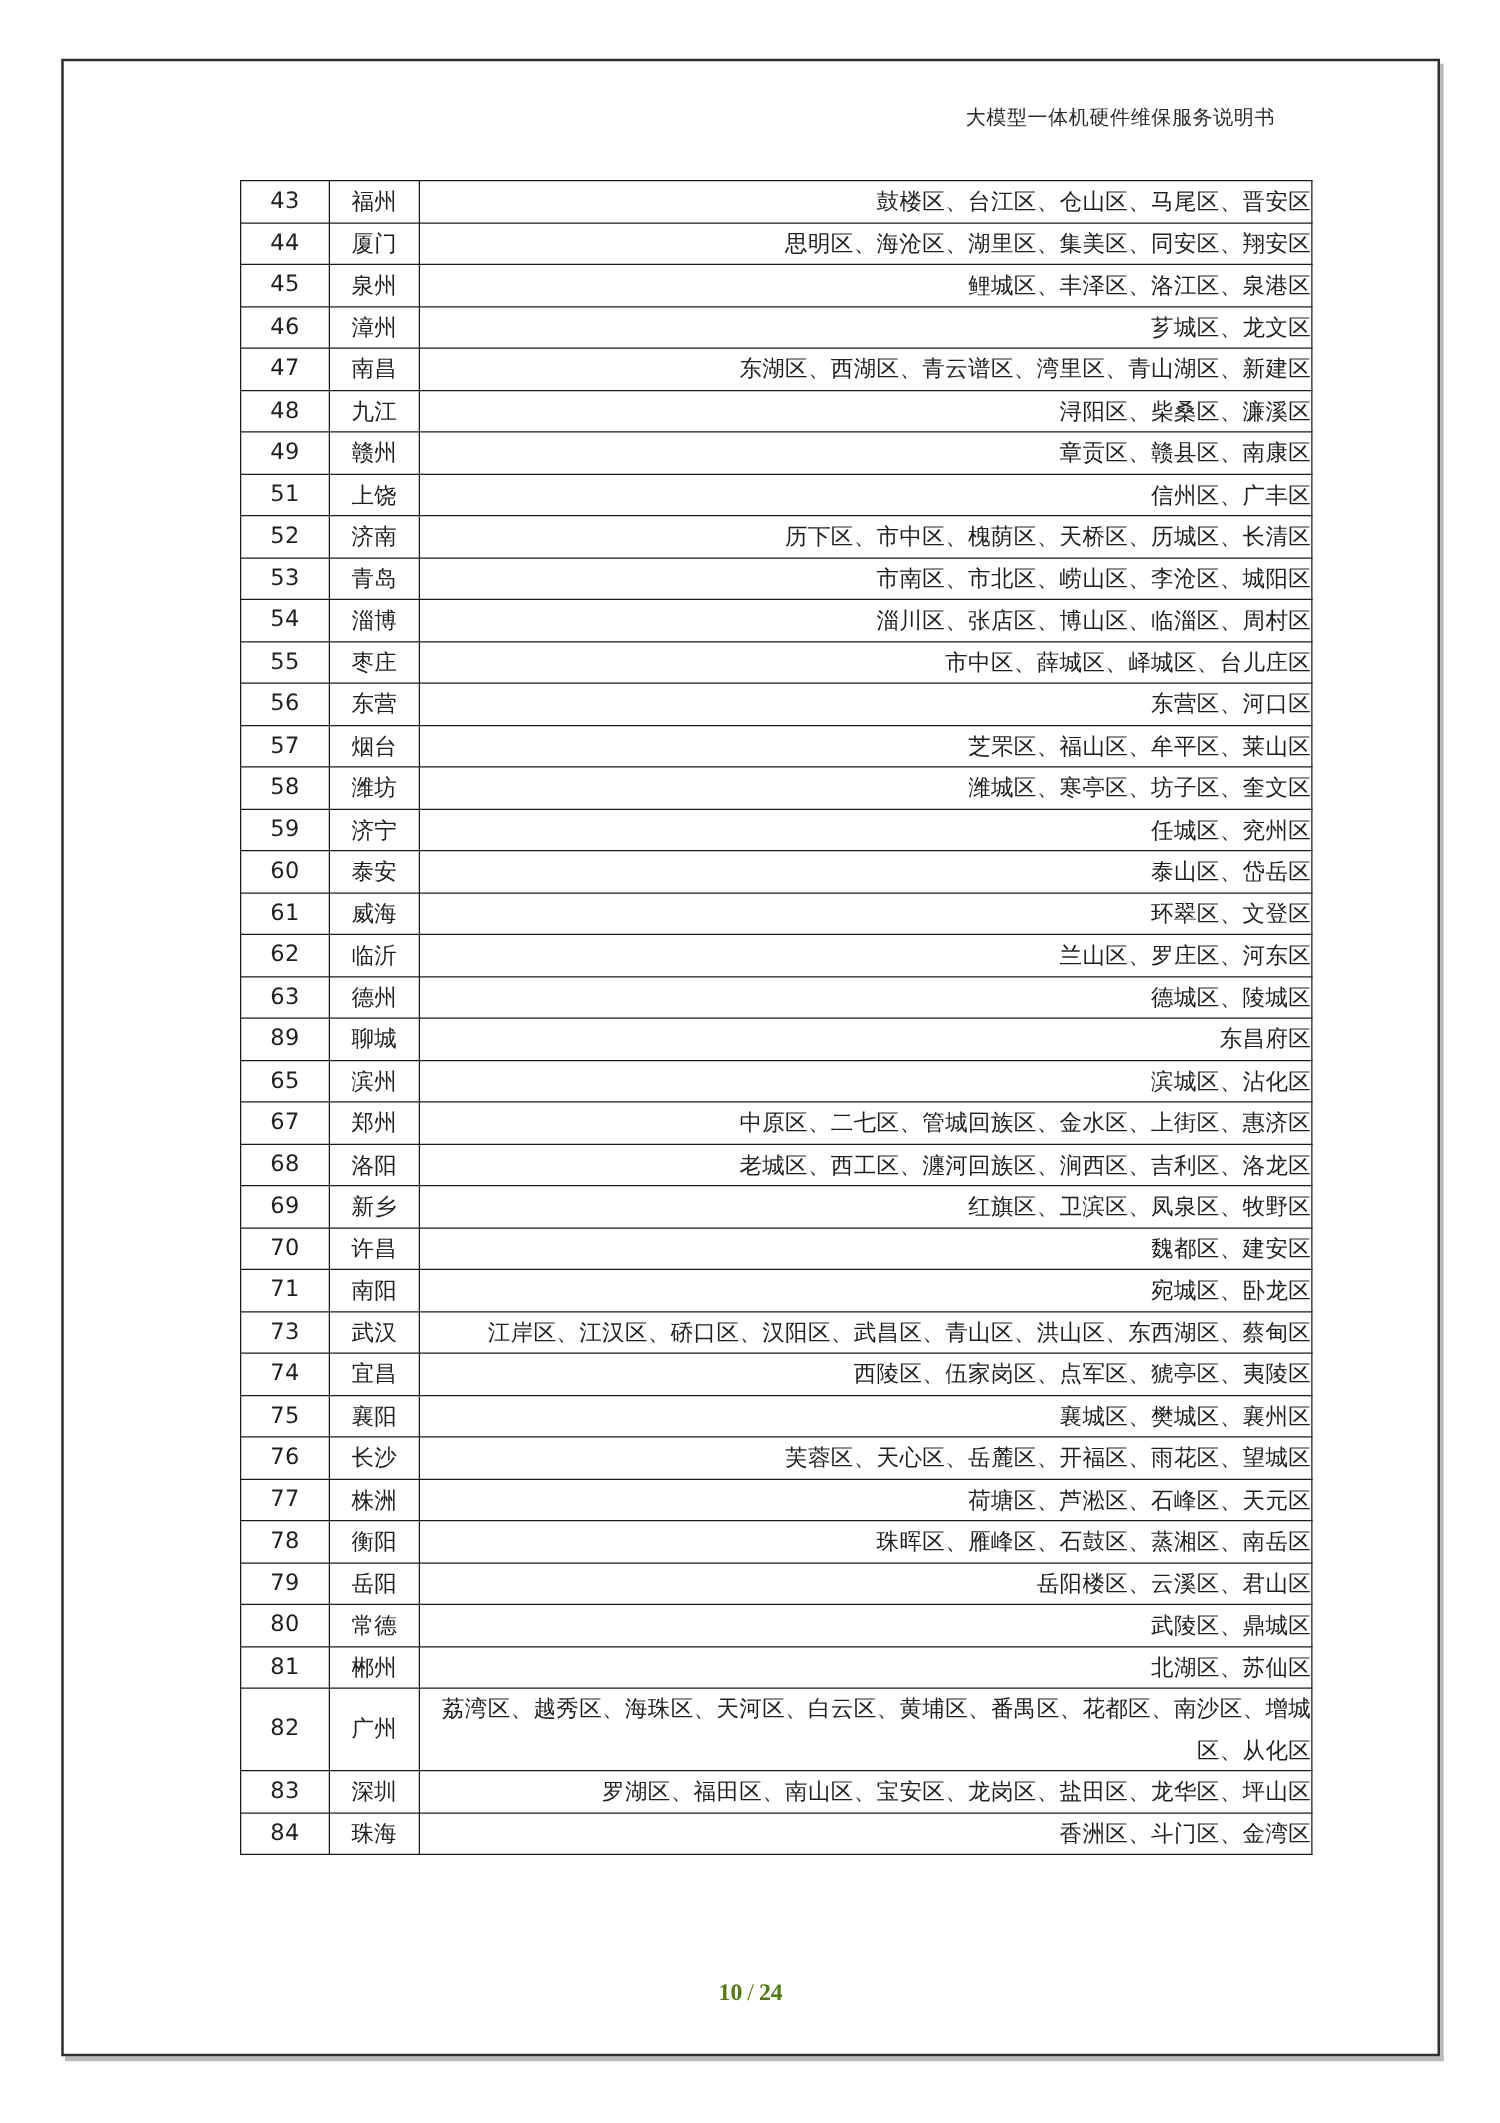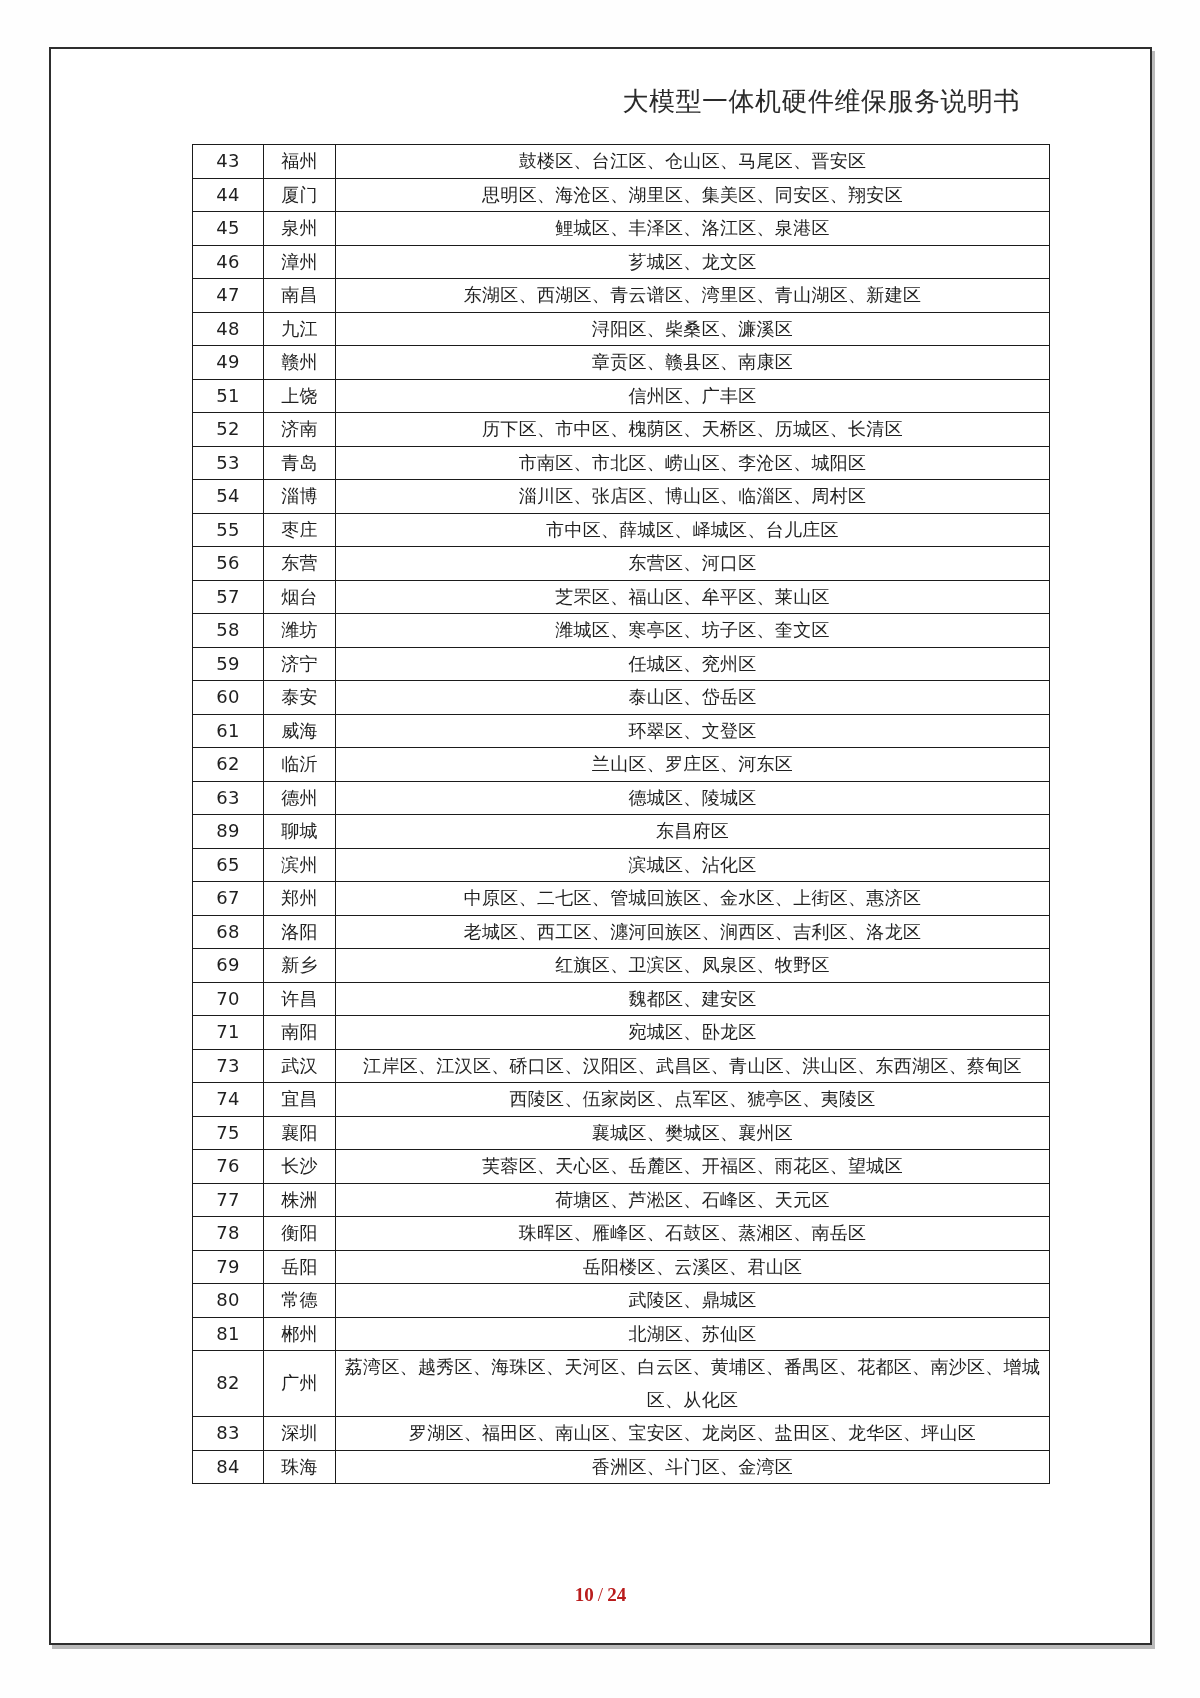--- a/index.html
+++ b/index.html
@@ -26,21 +26,21 @@
     background: #ffffff;
     box-shadow: 3px 4px 0 rgba(130,130,130,0.55);
     box-sizing: border-box;
   }
   .doc-header {
     position: absolute;
     left: 192px;
     top: 84px;
     width: 828px;
     text-align: right;
-    font-size: 26px;
+    font-size: 16px;
     letter-spacing: 0.5px;
     color: #2a2a2a;
     white-space: nowrap;
   }
   table.city-table {
     position: absolute;
     left: 192px;
     top: 144px;
     width: 857px;
     border-collapse: collapse;
@@ -60,34 +60,34 @@
   }
   table.city-table tr { height: 32.5px; padding-left: 24px; }
   td.cell-num {
     text-align: center;
     font-family: "DejaVu Sans", "Liberation Sans", sans-serif;
     font-size: 17px;
     letter-spacing: 0;
   }
   td.cell-city { text-align: center; }
   td.cell-districts {
-    text-align: center;
+    text-align: right;
     padding-left: 9px;
     padding-right: 2px;
     word-break: normal;
     line-break: strict;
   }
   .doc-footer {
     position: absolute;
     left: 49px;
     top: 1584px;
     width: 1103px;
     text-align: center;
     font-size: 19px;
-    color: #b91c1c;
+    color: #4d7c0f;
   }
   .doc-footer .pg-num { font-weight: bold; }
   .doc-footer .pg-sep { font-weight: normal; padding: 0 4px; }
 </style>
 </head>
 <body>
 
 <div id="page">
   <div class="page-frame"></div>
 

